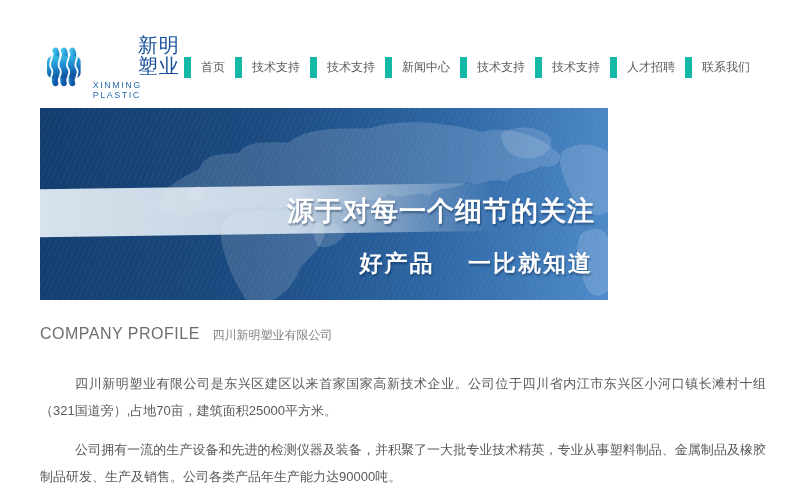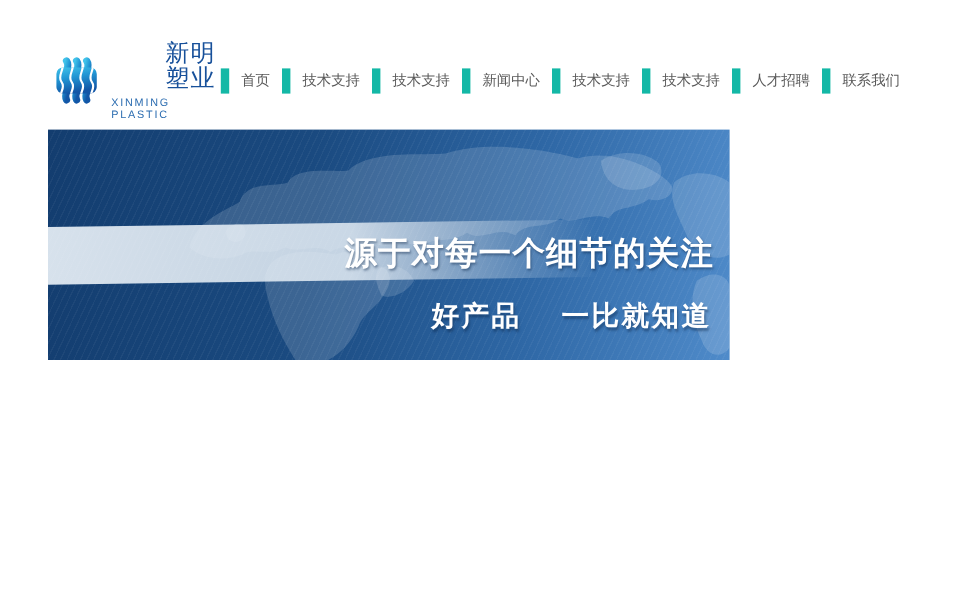--- a/index.html
+++ b/index.html
@@ -135,14 +135,22 @@
 
         <path d="M146,80 C152,76 158,80 156,88 C154,94 146,96 142,90 C140,84 142,82 146,80 Z"></path>
       </g>
     </svg>
     <div class="band"></div>
     <div class="hatch"></div>
     <div class="hero-h1">源于对每一个细节的关注</div>
     <div class="hero-h2">好产品　 一比就知道</div>
   </div>
 
+  <div class="profile">
+    <h2 class="profile-head">
+      <span class="ph-en">COMPANY PROFILE</span>
+      <span class="ph-cn">四川新明塑业有限公司</span>
+    </h2>
+    <p class="first">四川新明塑业有限公司是东兴区建区以来首家国家高新技术企业。公司位于四川省内江市东兴区小河口镇长滩村十组（321国道旁）,占地70亩，建筑面积25000平方米。</p>
+    <p>公司拥有一流的生产设备和先进的检测仪器及装备，并积聚了一大批专业技术精英，专业从事塑料制品、金属制品及橡胶制品研发、生产及销售。公司各类产品年生产能力达90000吨。</p>
+  </div>
 
 </div>
 
 </body></html>

